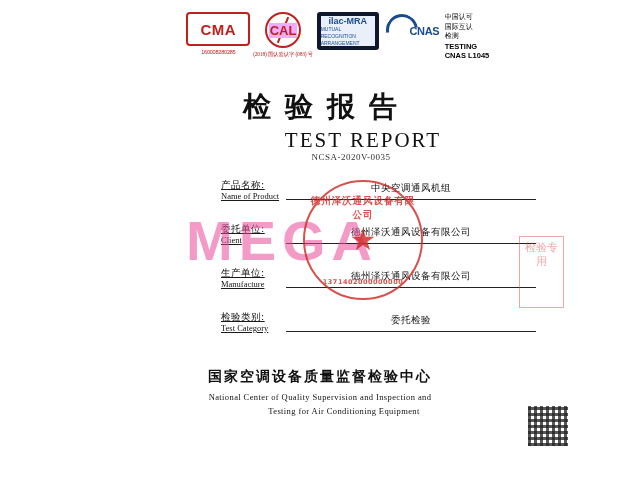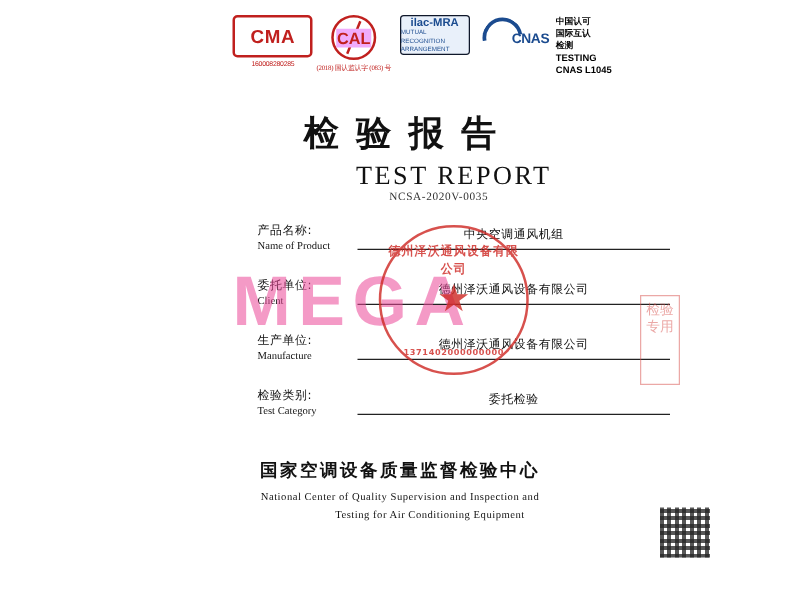--- a/index.html
+++ b/index.html
@@ -99,21 +99,21 @@
     color: #c0201e;
     font-size: 5.5px;
     letter-spacing: -0.2px;
     white-space: nowrap;
   }
 
   
   .ilac-box {
     width: 54px;
     height: 30px;
-    border: 1px solid #0f172a;
+    border: 4px solid #0f172a;
     border-radius: 3px;
     background: #e9f0fa;
     display: flex;
     flex-direction: column;
     align-items: center;
     justify-content: center;
     overflow: hidden;
   }
   .ilac-top {
     color: #1b4b8f;
@@ -167,21 +167,21 @@
     display: flex;
     flex-direction: column;
     align-items: flex-start;
     font-family: "Liberation Sans", sans-serif;
     color: #000;
     font-size: 7.5px;
     line-height: 9.5px;
     font-weight: bold;
     padding-top: 1px;
   }
-  .cnas-info .zh { font-family: "DejaVu Sans", sans-serif; font-size: 7px; font-weight: bold; }
+  .cnas-info .zh { font-family: "DejaVu Sans", sans-serif; font-size: 7px; font-weight: normal; }
 
   
   .title-zh {
     position: absolute;
     top: 88px;
     left: 0;
     width: 640px;
     text-align: center;
     font-family: "DejaVu Sans", sans-serif;
     font-size: 28px;
@@ -221,23 +221,24 @@
     top: 178px;
     left: 206px;
     width: 330px;
   }
   .field-row {
     position: relative;
     height: 44px;
   }
   .field-label {
     position: absolute;
-    left: 0;
+    left: 15px;
     top: 0;
     width: 74px;
+    text-decoration: underline;
   }
   .field-label .zh {
     display: block;
     font-family: "DejaVu Sans", sans-serif;
     font-size: 9.5px;
     line-height: 13px;
     color: #111;
     letter-spacing: 0.5px;
   }
   .field-label .en {
@@ -329,23 +330,23 @@
   }
   .seal-arc-bot {
     bottom: 12px;
     font-size: 6.5px;
     letter-spacing: 0.5px;
   }
 
   
   .side-seal {
     position: absolute;
-    right: 96px;
+    right: 76px;
     top: 236px;
-    width: 32px;
+    width: 45px;
     height: 72px;
     border: 1.5px solid #d8534f;
     opacity: 0.5;
     color: #d8534f;
     font-family: "DejaVu Sans", sans-serif;
     font-size: 11px;
     line-height: 14px;
     text-align: center;
     padding-top: 4px;
     box-sizing: border-box;

